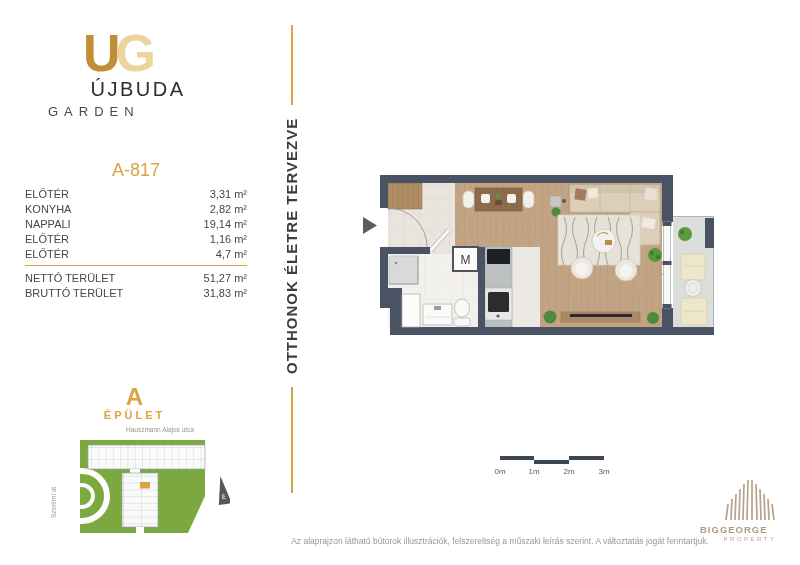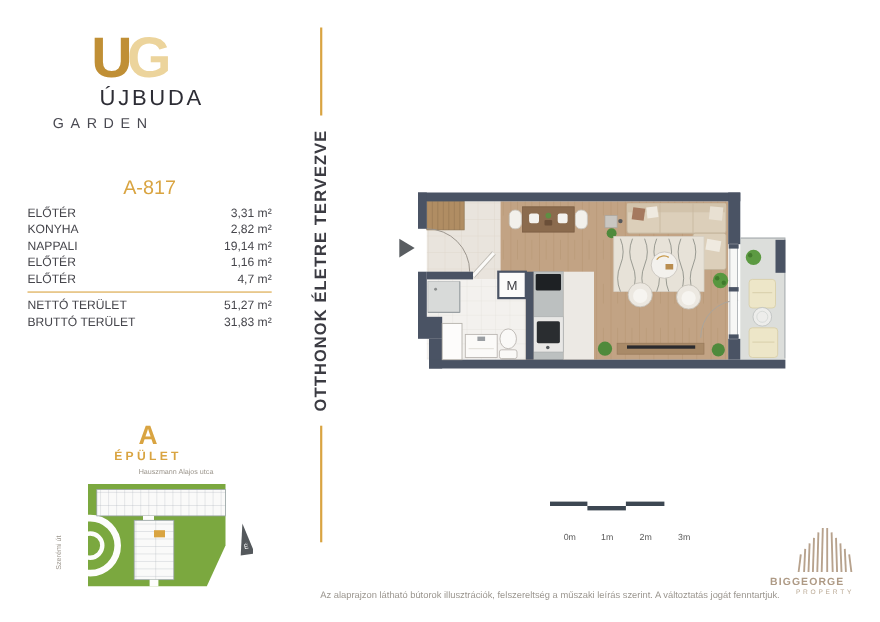--- a/index.html
+++ b/index.html
@@ -30,21 +30,21 @@
   
   .bletter{left:67px;top:383px;width:135px;text-align:center;font-size:24px;font-weight:600;color:#D9A441;}
   .bword{left:67px;top:409px;width:135px;text-align:center;font-size:11px;font-weight:600;
          letter-spacing:3px;color:#D9A441;}
   .street-top{left:100px;top:426px;width:120px;text-align:center;font-size:6.5px;color:#9B958C;}
   .street-left{left:50px;top:466px;height:52px;width:10px;writing-mode:vertical-rl;
                transform:rotate(180deg);font-size:6.5px;color:#9B958C;}
   
   .scalebar{left:500px;top:456px;width:104px;height:22px;}
   .seg{position:absolute;height:4px;background:#3D4752;}
-  .slabel{position:absolute;top:28px;font-size:8px;color:#5a5a5a;transform:translateX(-50%);margin-left:18px;}
+  .slabel{position:absolute;top:11px;font-size:8px;color:#5a5a5a;transform:translateX(-50%);}
   
   .disclaimer{left:280px;top:536px;width:440px;text-align:center;font-size:8.5px;color:#9B968F;}
   .bg-name{left:700px;top:524px;width:100px;font-size:9.5px;font-weight:700;
            letter-spacing:1px;color:#AE9A85;}
   .bg-sub{left:700px;top:536px;width:100px;text-align:center;font-size:6px;letter-spacing:2.5px;color:#B9A893;}
 </style>
 </head>
 <body>
 
 <div class="page">

